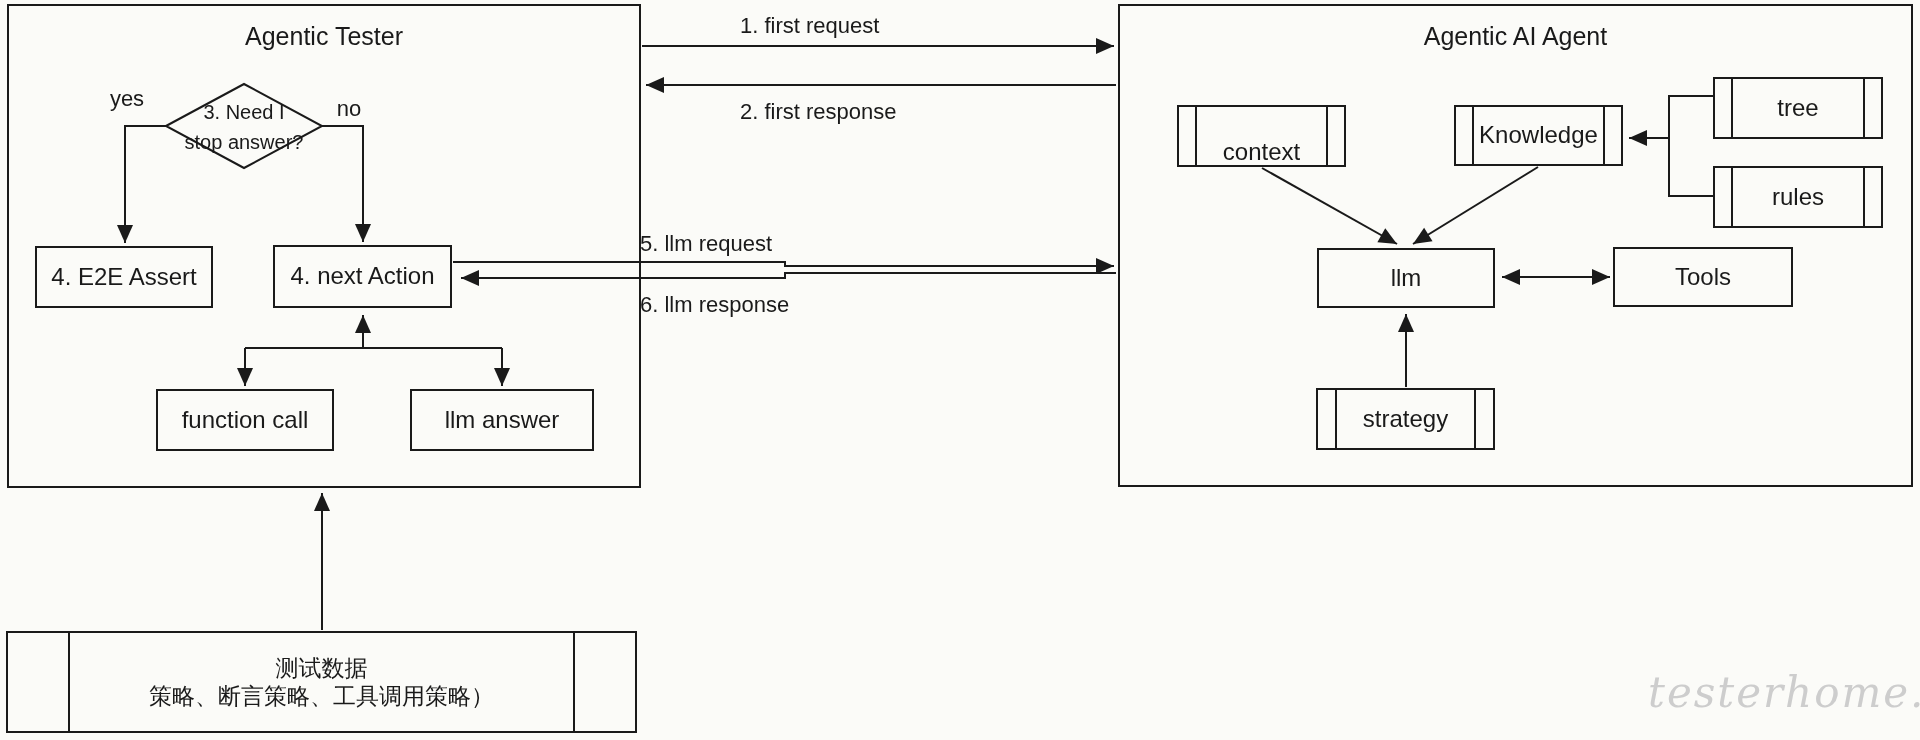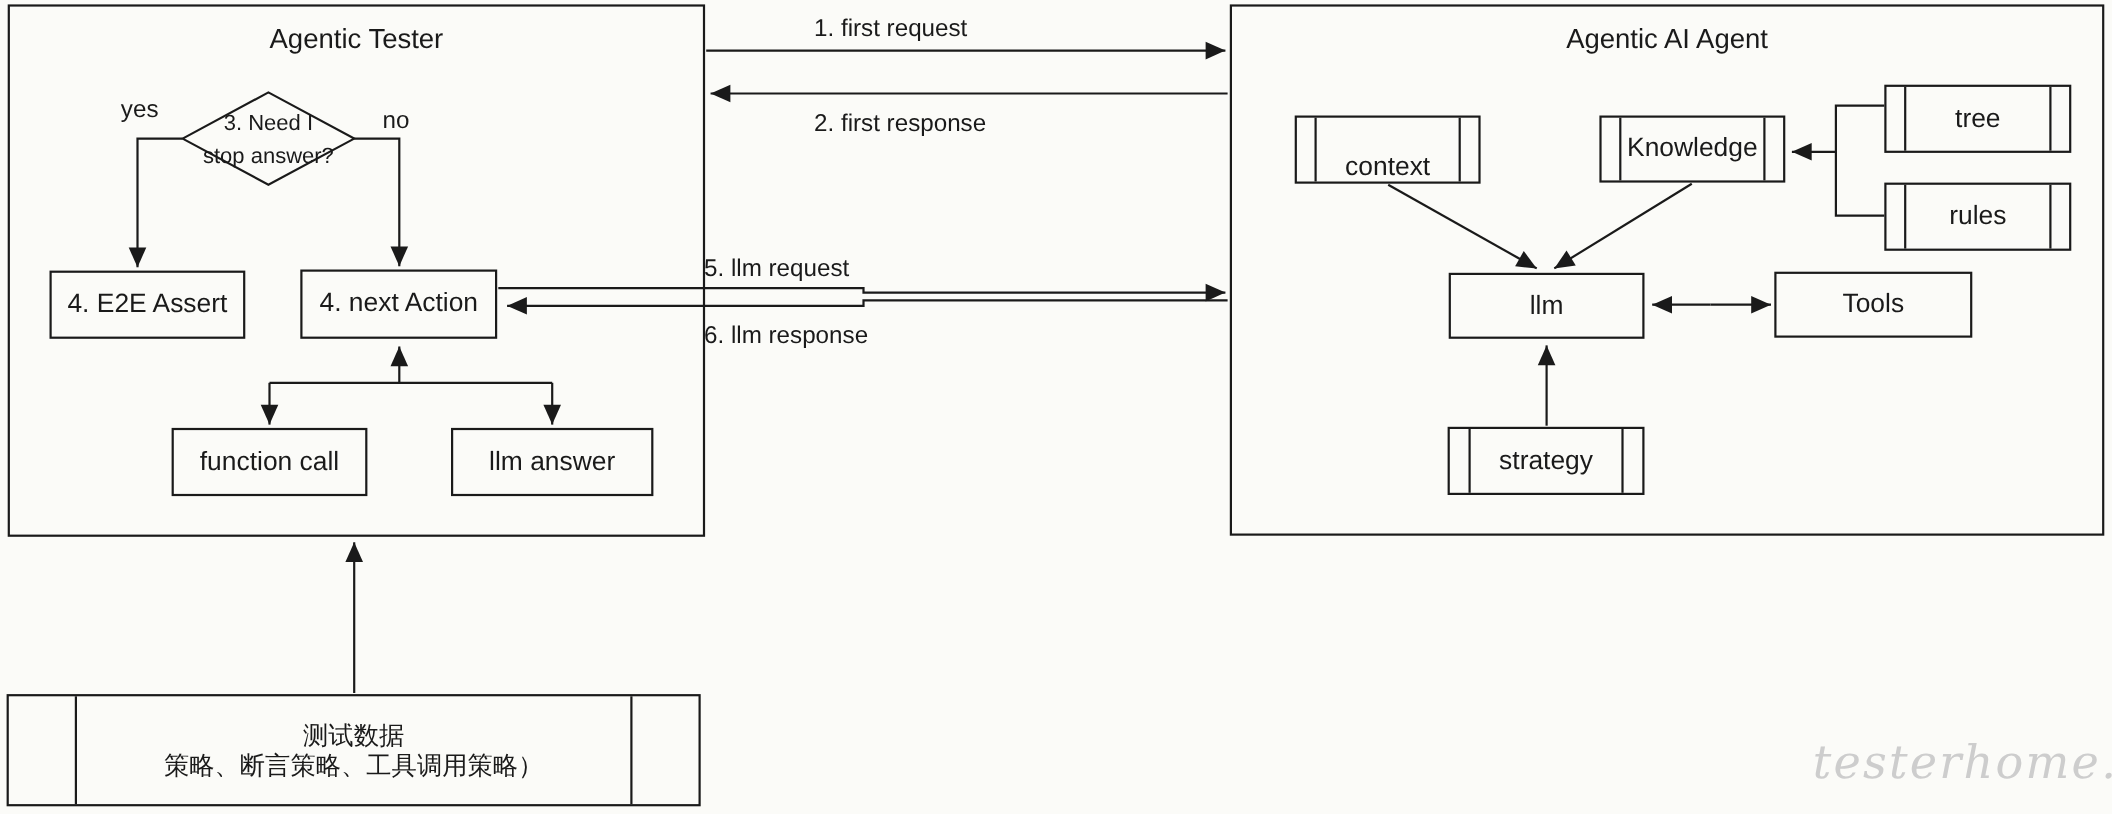--- a/index.html
+++ b/index.html
@@ -82,23 +82,23 @@
 </svg>
 
 <div class="panel" style="left:7px;top:4px;width:634px;height:484px;"></div>
 <div class="panel-title" style="left:7px;top:22px;width:634px;">Agentic Tester</div>
 
 <div class="diamond-text" style="left:134px;top:97px;width:220px;">
   <span style="display:block;">3. Need I</span>
   <span style="display:block;">stop answer?</span>
 </div>
 <div class="small-label" style="left:97px;top:86px;width:60px;">yes</div>
-<div class="small-label" style="left:330px;top:96px;width:60px;">no</div>
+<div class="small-label" style="left:319px;top:96px;width:60px;">no</div>
 
-<div class="box" style="left:35px;top:246px;width:178px;height:62px;margin-left:10px;">
+<div class="box" style="left:35px;top:246px;width:178px;height:62px;">
   <span>4. E2E Assert</span>
 </div>
 <div class="box" style="left:273px;top:245px;width:179px;height:63px;">
   <span>4. next Action</span>
 </div>
 <div class="box" style="left:156px;top:389px;width:178px;height:62px;">
   <span>function call</span>
 </div>
 <div class="box" style="left:410px;top:389px;width:184px;height:62px;">
   <span>llm answer</span>

